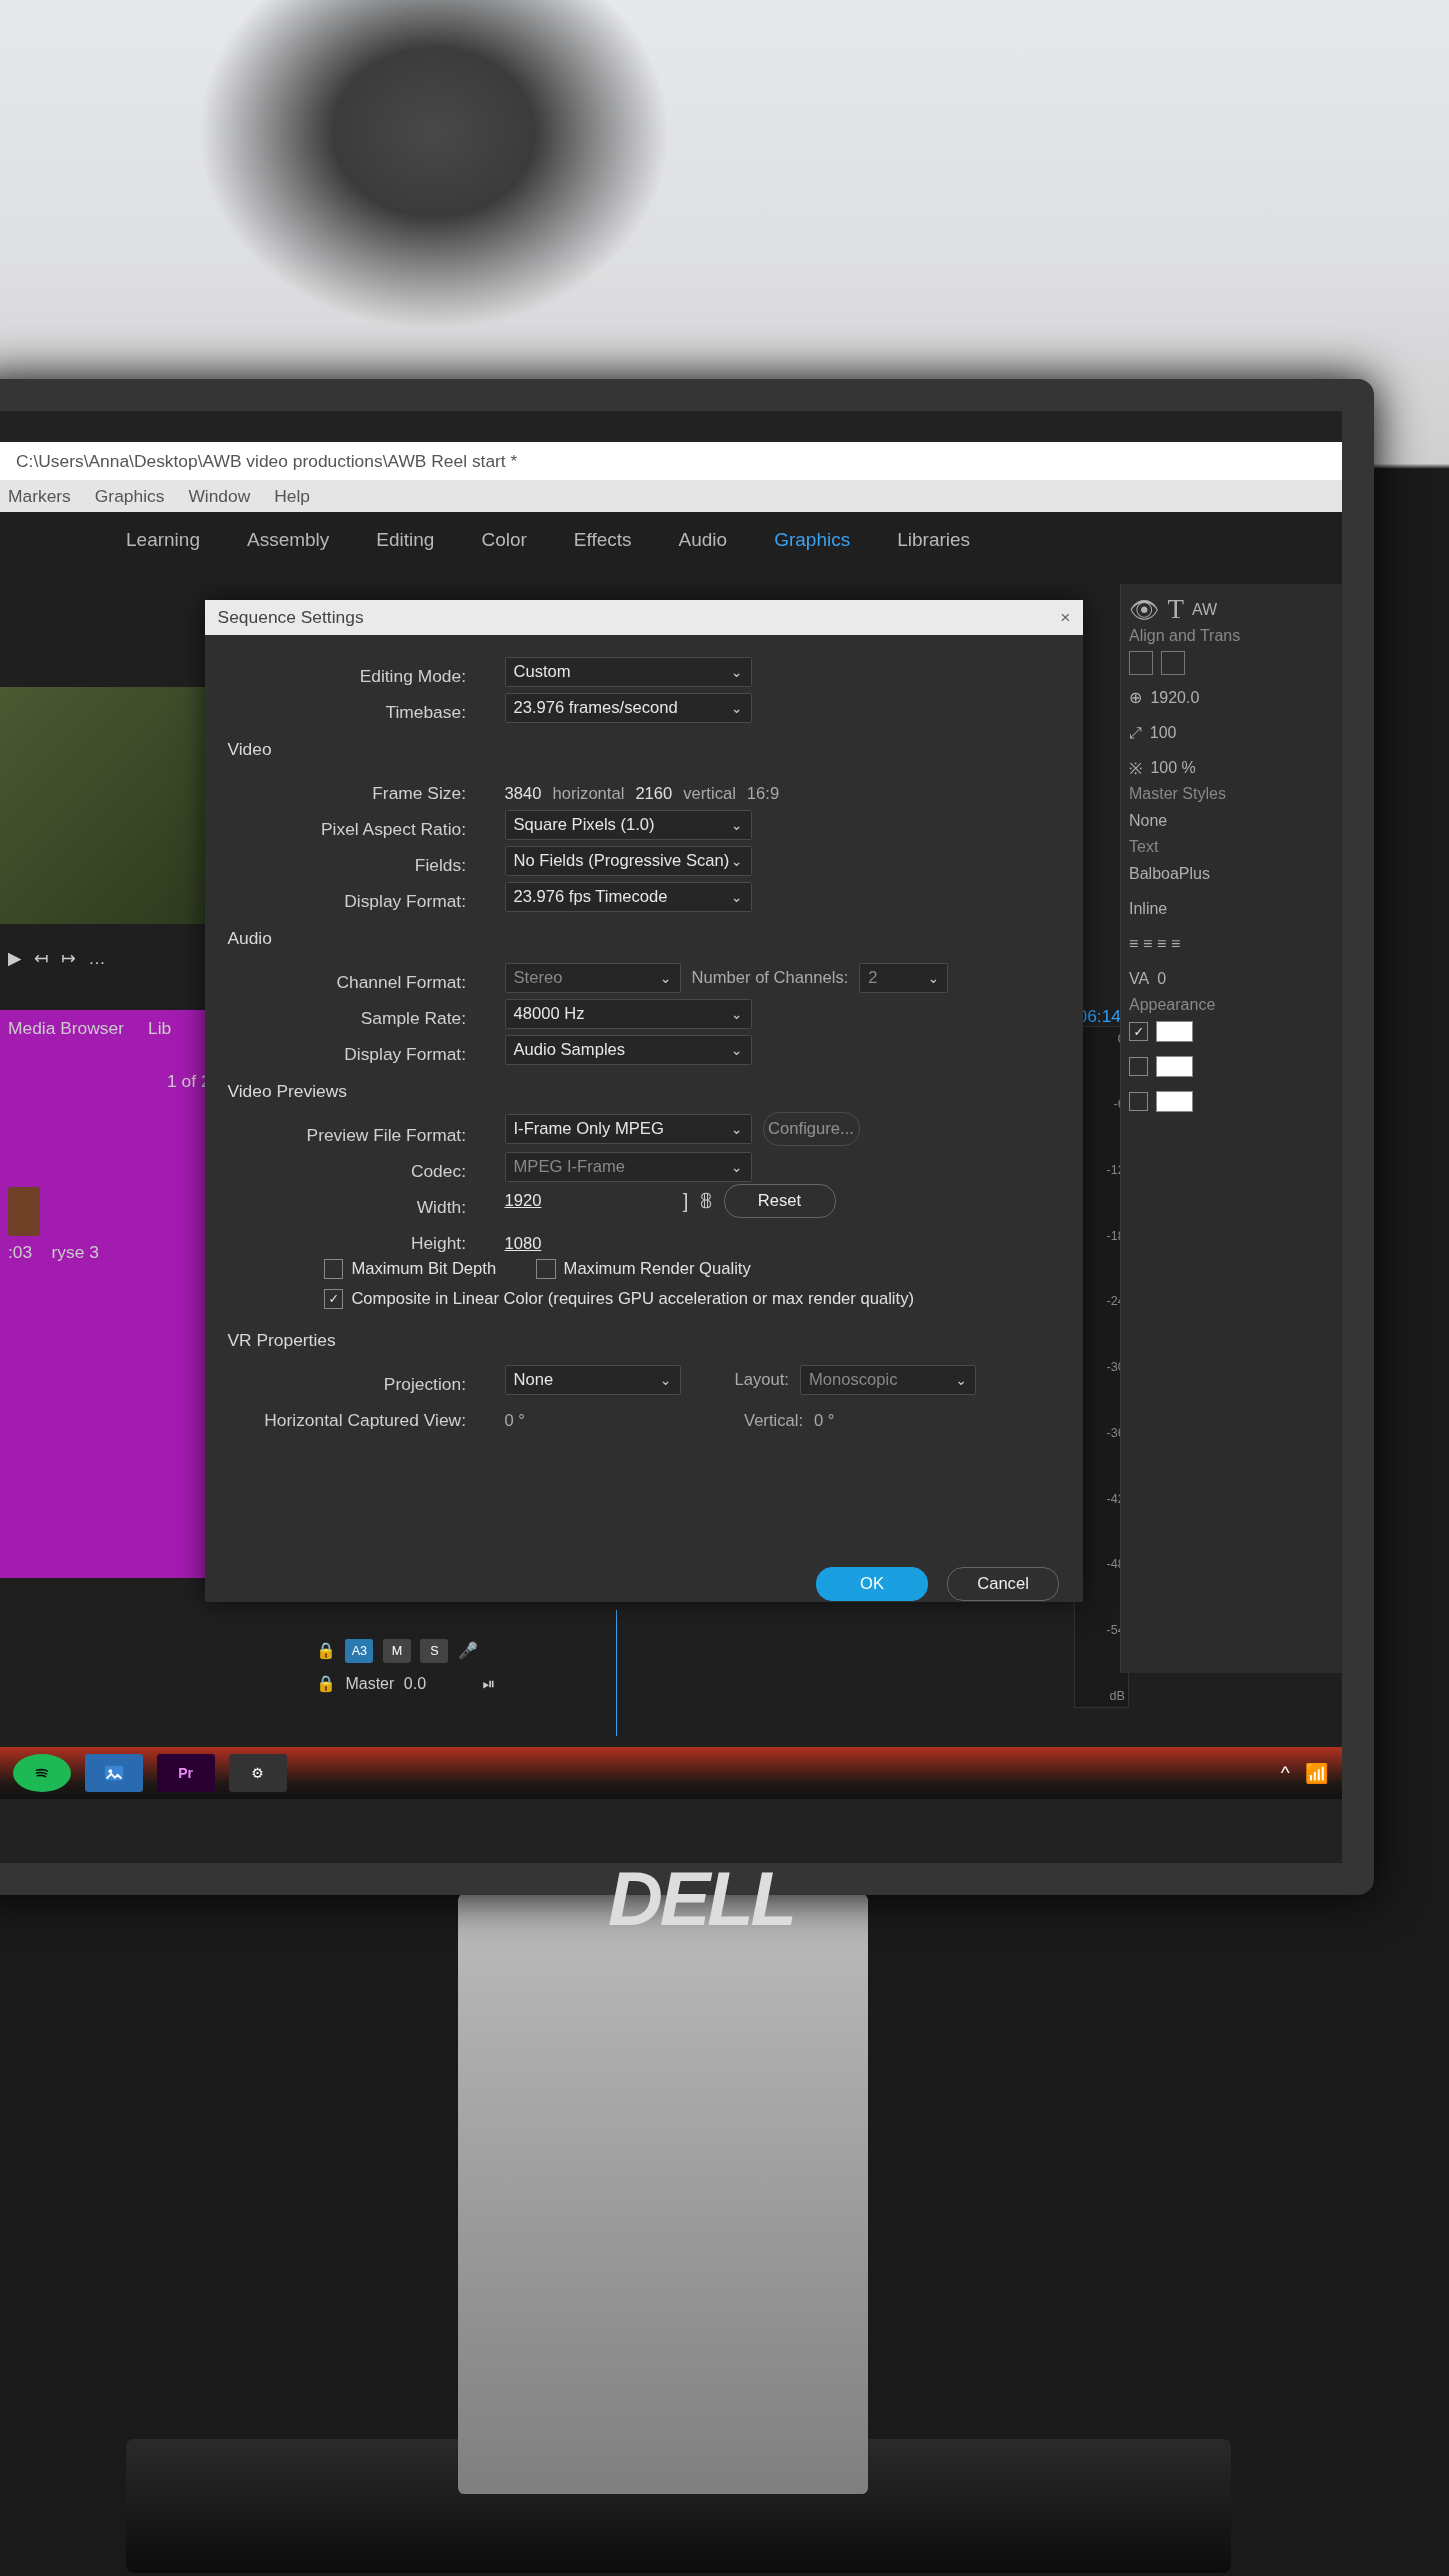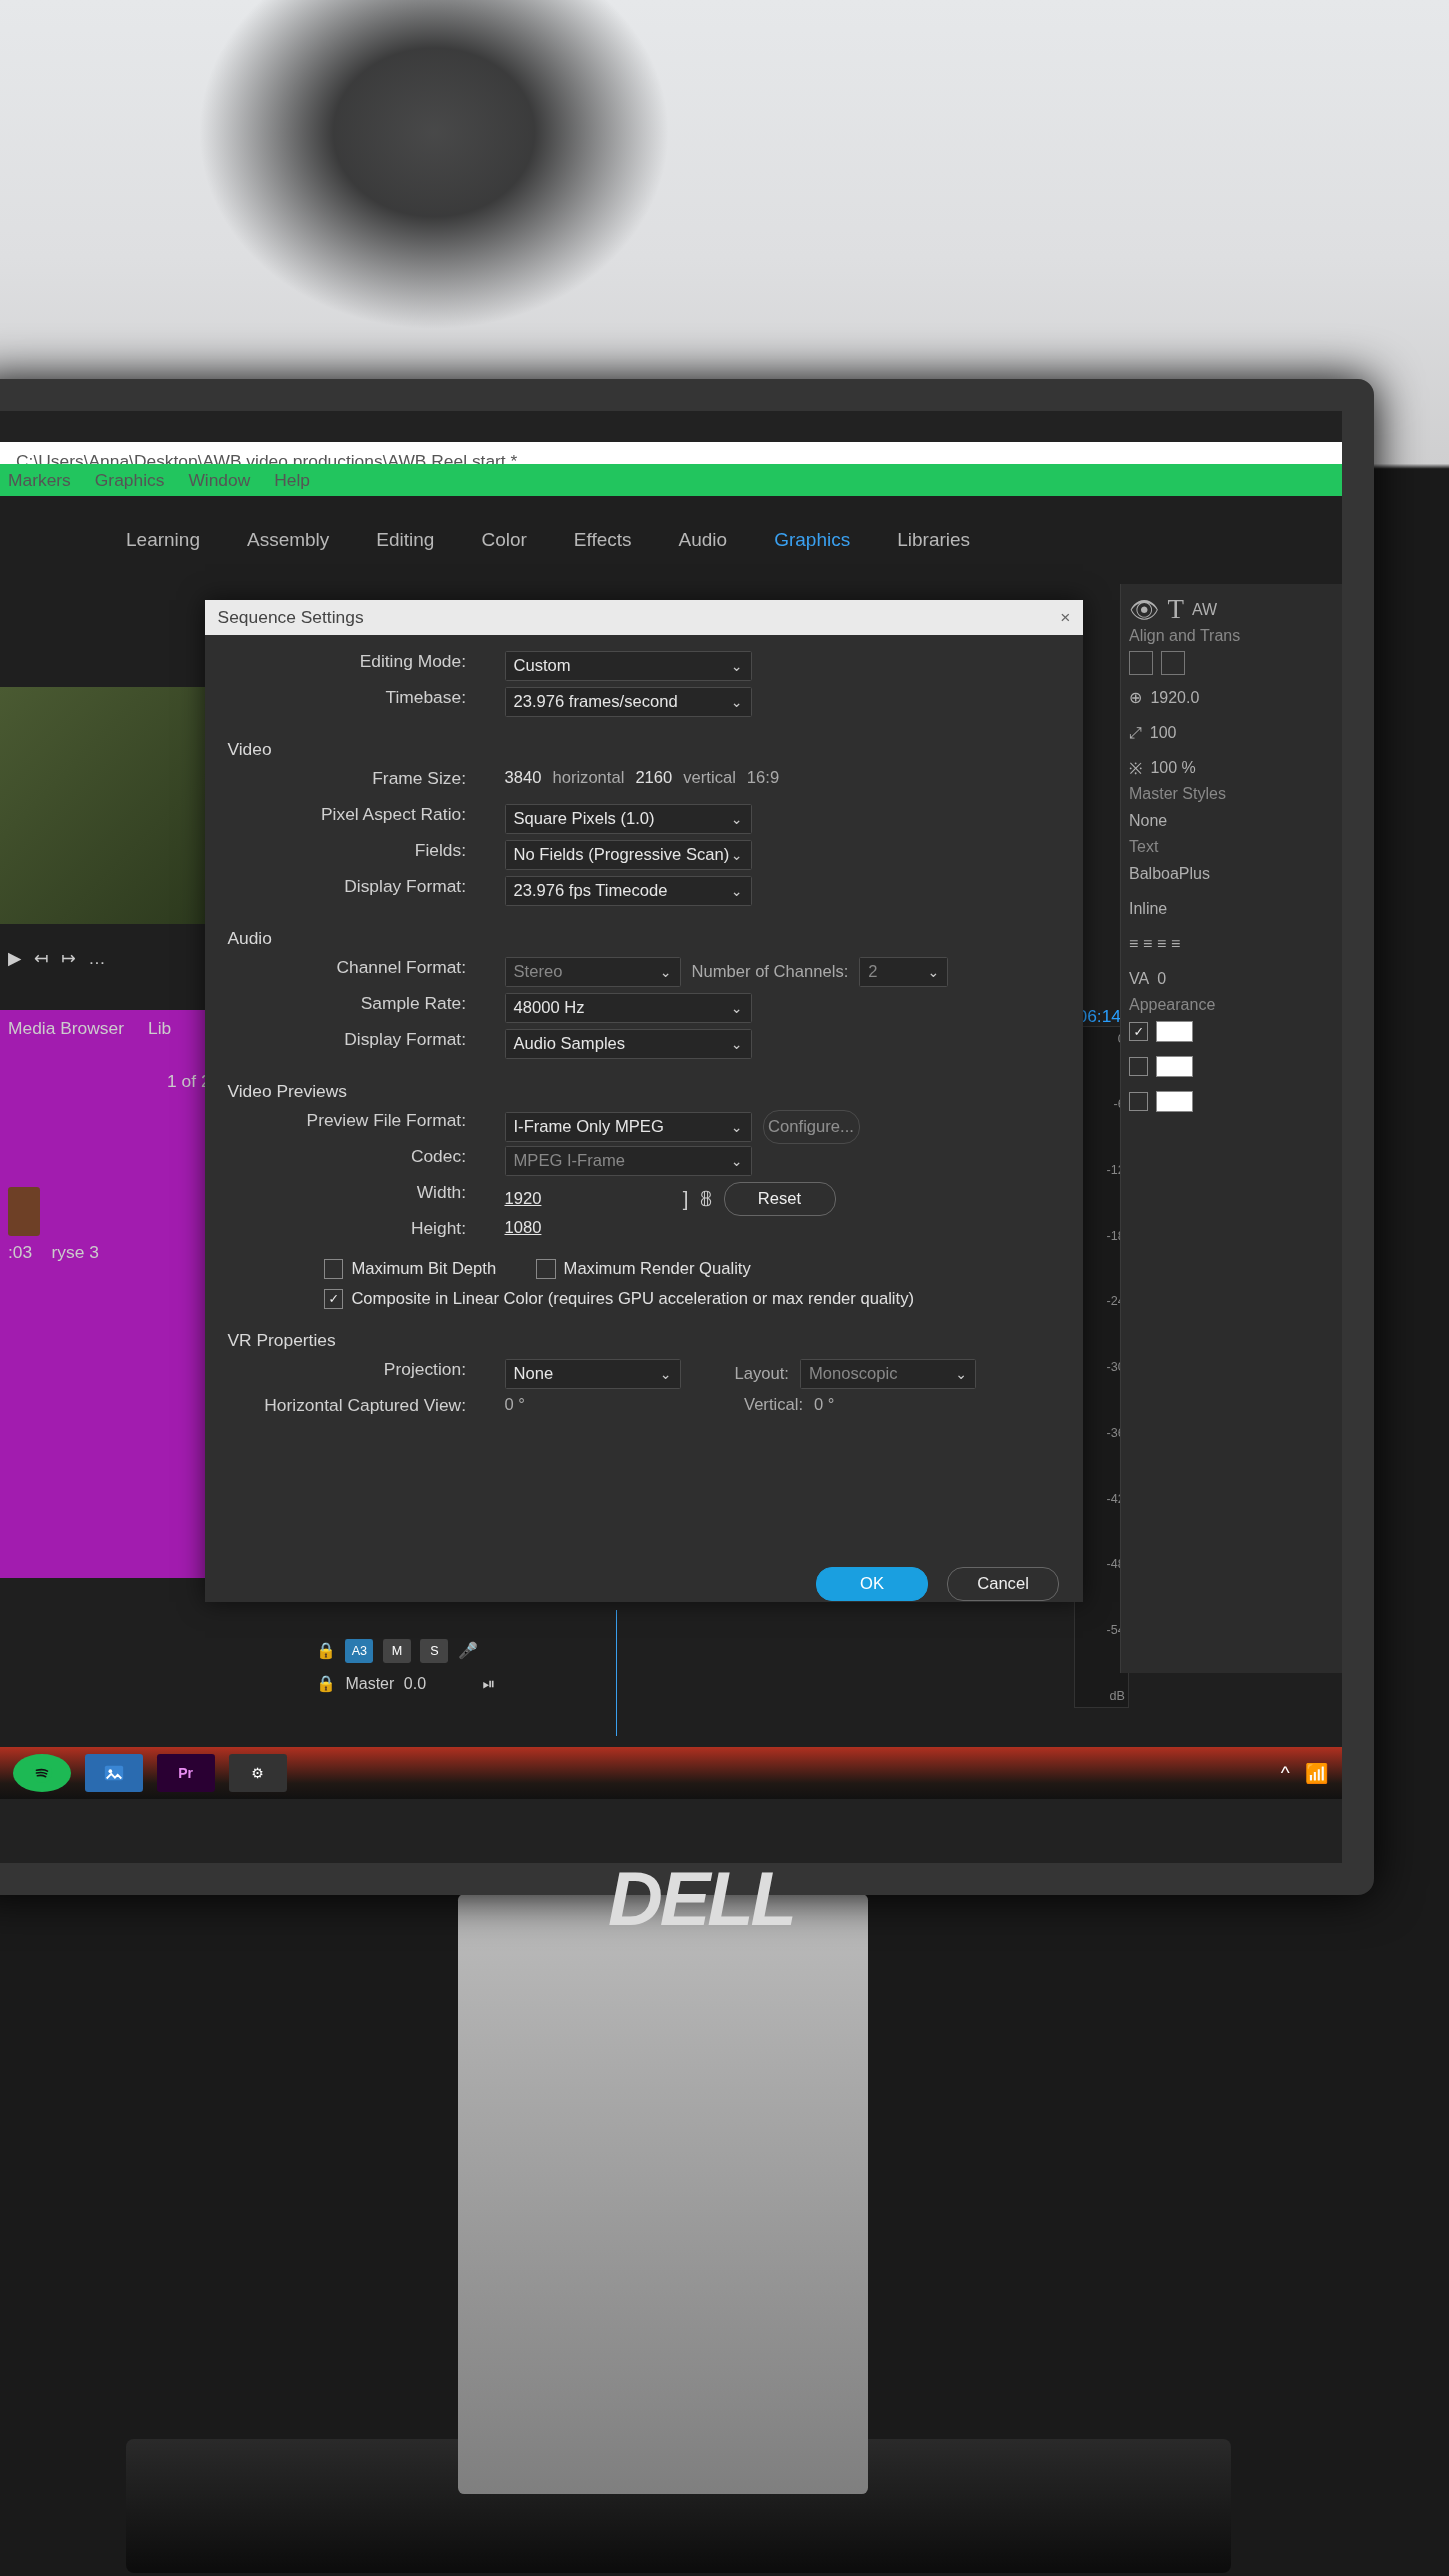--- a/index.html
+++ b/index.html
@@ -91,22 +91,22 @@
     top:0; left:0; right:0; height:38px;
     background:#fff;
     color:#555;
     padding-left:16px;
     font-size:17.4px;
     line-height:38px;
   }
   
   .menubar {
     position: absolute;
-    top:22px; left:0; right:0; height:32px;
-    background:#22c55e;
+    top:38px; left:0; right:0; height:32px;
+    background:#e5e5e5;
     color:#555;
     display:flex;
     gap:24px;
     padding-left:8px;
     font-size:17.4px;
     line-height:32px;
   }
   
   .workspace-tabs {
     position:absolute;
@@ -236,21 +236,21 @@
   .dialog-body {
     padding:16px 24px 8px 24px;
   }
   .section-head {
     color:#d8d8d8;
     font-size:17.4px;
     margin:16px 0 8px -1.6px;
   }
   .form-row {
     display:flex;
-    align-items:flex-start;
+    align-items:flex-end;
     min-height:36px;
   }
   .form-row .label {
     width:237px;
     text-align:right;
     padding-right:9.5px;
     color:#d0d0d0;
     font-size:17.4px;
   }
   .form-row .value-area {

